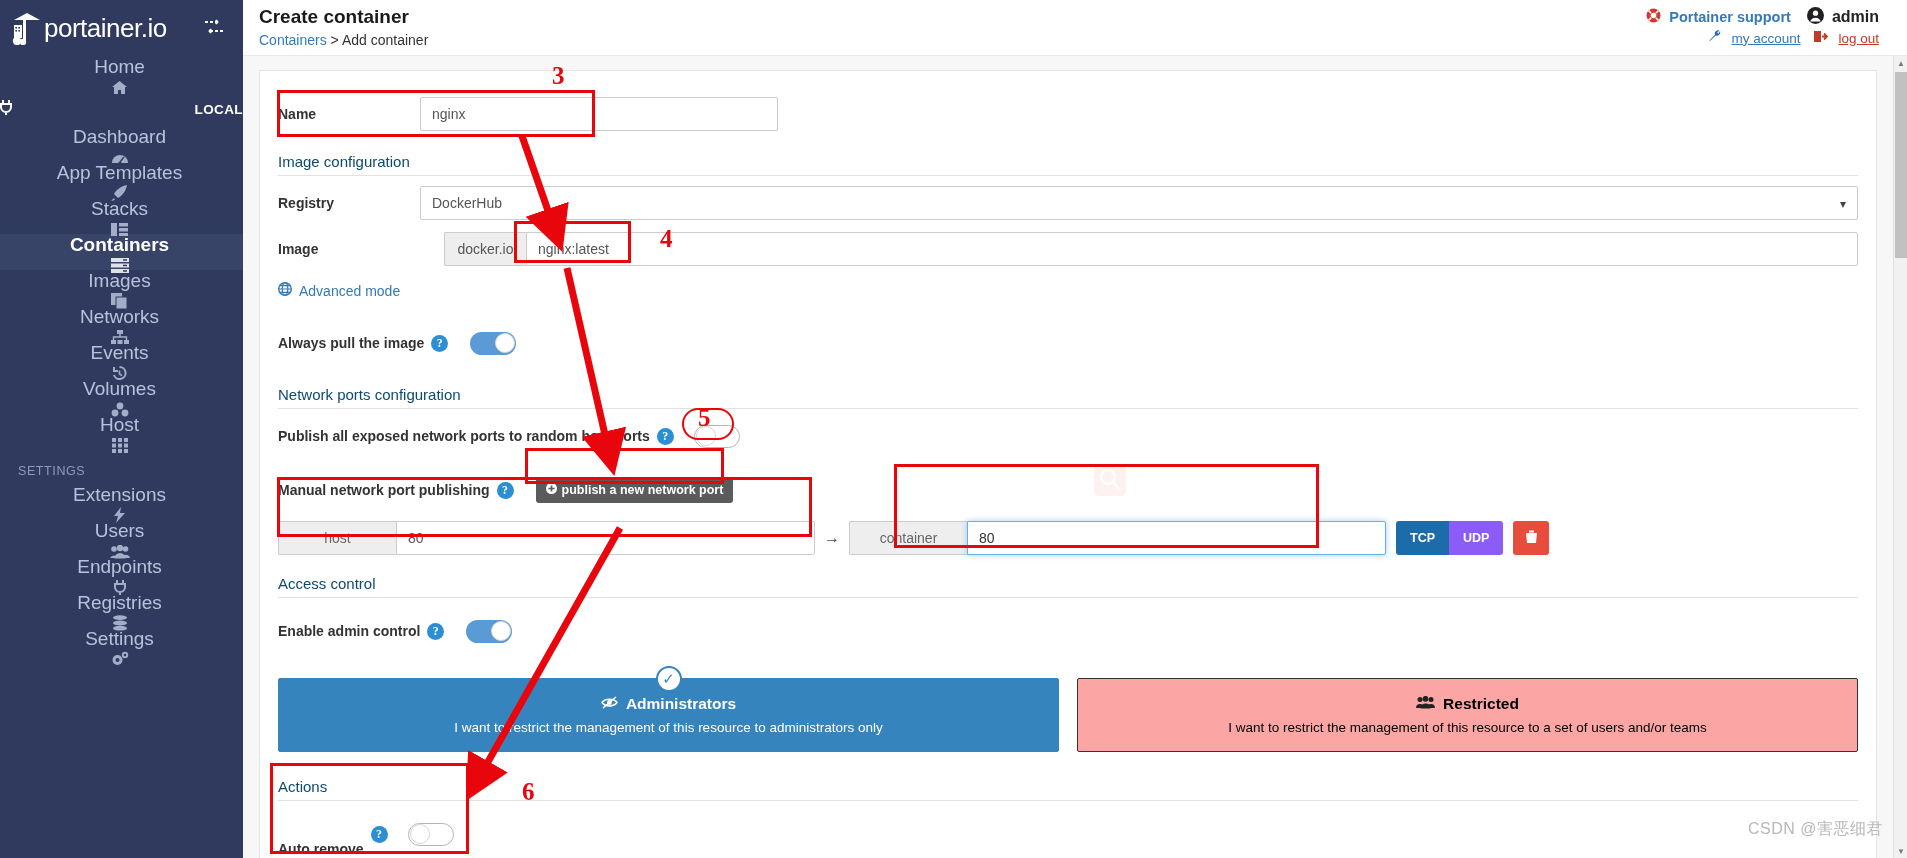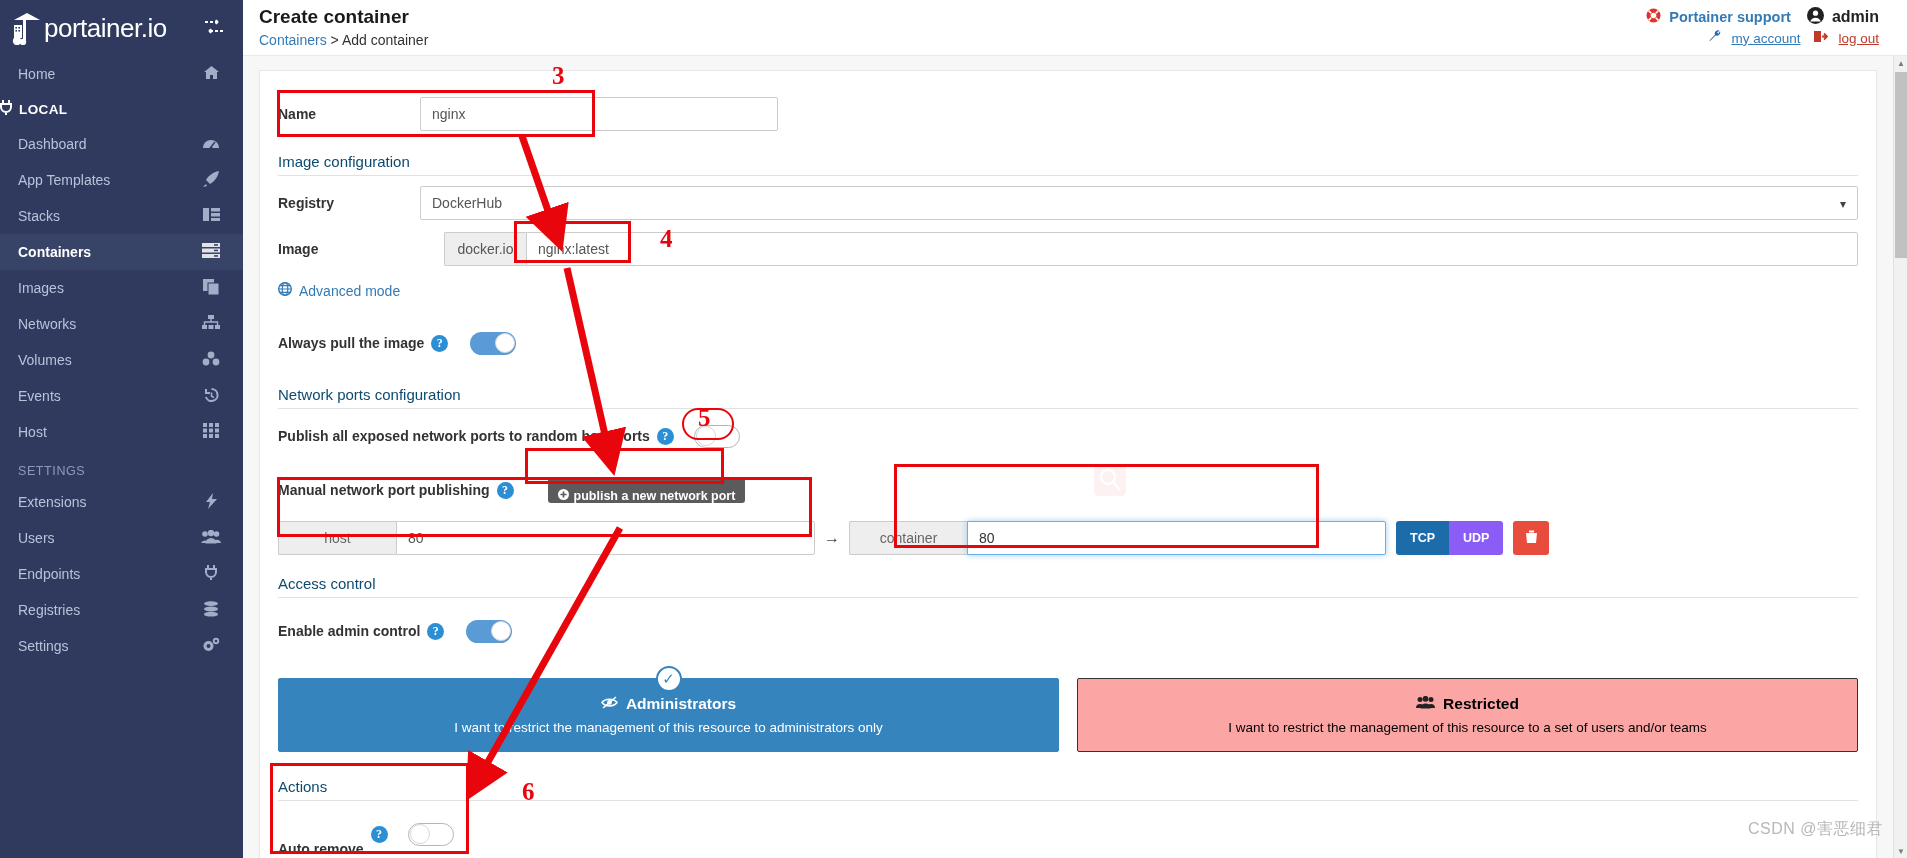--- a/index.html
+++ b/index.html
@@ -26,26 +26,26 @@
   .brand-logo { display: flex; align-items: flex-end; }
   .brand-text {
     color: #ffffff; font-size: 26px; letter-spacing: -0.5px;
     font-weight: 400; margin-left: 2px; line-height: 1;
   }
   .brand-toggle { position: absolute; right: 18px; top: 18px; color: #fff; }
   .nav-list { margin: 0; padding: 0; list-style: none; }
   .nav-item {
     display: flex; align-items: center; justify-content: space-between;
     height: 36px; padding: 0 22px 0 18px;
-    font-size: 14px; color: #b9c2da; cursor: pointer;
+    font-size: 19px; color: #b9c2da; cursor: pointer; flex-direction: column;
   }
   .nav-item.active { background: #374367; color: #ffffff; font-weight: 600; }
   .nav-item .ni-icon { opacity: .85; width: 20px; text-align: center; }
   .nav-section-local {
-    display: flex; align-items: center; justify-content: flex-start;
+    display: flex; align-items: center; justify-content: space-between;
     height: 34px; color: #ffffff; font-size: 13.5px; font-weight: 600;
     letter-spacing: .4px;
   }
   .nav-section-local .plug { margin-right: 7px; }
   .nav-heading {
     padding: 14px 18px 6px; font-size: 12.5px; letter-spacing: .6px;
     color: #8e99bb;
   }
 
   
@@ -338,36 +338,36 @@
           <svg width="18" height="15" viewBox="0 0 18 15">
               <rect x="6" y="0" width="6" height="4" fill="#b9c2da"></rect>
               <rect x="0" y="10" width="5" height="4" fill="#b9c2da"></rect>
               <rect x="6.5" y="10" width="5" height="4" fill="#b9c2da"></rect>
               <rect x="13" y="10" width="5" height="4" fill="#b9c2da"></rect>
               <path d="M9 4 v3 M2.5 10 v-3 H15.5 v3" stroke="#b9c2da" stroke-width="1.4" fill="none"></path>
             </svg>
         </span>
       </li>
       <li class="nav-item">
+        <span>Events</span>
+        <span class="ni-icon">
+          <svg width="17" height="16" viewBox="0 0 17 16">
+              <path d="M8.5 2 a6 6 0 1 1 -5.6 8" stroke="#b9c2da" stroke-width="2" fill="none"></path>
+              <path d="M3 2 v4 h4" stroke="#b9c2da" stroke-width="2" fill="none"></path>
+              <path d="M8.5 5.5 v3.5 l2.5 1.6" stroke="#b9c2da" stroke-width="1.6" fill="none"></path>
+            </svg>
+        </span>
+      </li>
+      <li class="nav-item">
         <span>Volumes</span>
         <span class="ni-icon">
           <svg width="18" height="15" viewBox="0 0 18 15">
               <circle cx="9" cy="4" r="3.4" fill="#b9c2da"></circle>
               <circle cx="4" cy="11" r="3.4" fill="#b9c2da"></circle>
               <circle cx="14" cy="11" r="3.4" fill="#b9c2da"></circle>
-            </svg>
-        </span>
-      </li>
-      <li class="nav-item">
-        <span>Events</span>
-        <span class="ni-icon">
-          <svg width="17" height="16" viewBox="0 0 17 16">
-              <path d="M8.5 2 a6 6 0 1 1 -5.6 8" stroke="#b9c2da" stroke-width="2" fill="none"></path>
-              <path d="M3 2 v4 h4" stroke="#b9c2da" stroke-width="2" fill="none"></path>
-              <path d="M8.5 5.5 v3.5 l2.5 1.6" stroke="#b9c2da" stroke-width="1.6" fill="none"></path>
             </svg>
         </span>
       </li>
       <li class="nav-item">
         <span>Host</span>
         <span class="ni-icon">
           <svg width="16" height="15" viewBox="0 0 16 15">
               <g fill="#b9c2da">
                 <rect x="0" y="0" width="4" height="4"></rect>
                 <rect x="6" y="0" width="4" height="4"></rect>
@@ -546,21 +546,21 @@
             <span class="toggle off" style="margin-left:20px;">
                 <span class="knob"></span>
               </span>
           </div>
         </div>
 
         <div class="form-row" style="margin-top:12px;">
           <div style="display:flex;align-items:center;">
             <span style="font-size:14px;font-weight:700;color:#333;">Manual network port publishing</span>
             <span class="help-icon">?</span>
-            <button class="btn btn-dark" style="margin-left:34px;align-items:flex-end;">
+            <button class="btn btn-dark" style="margin-left:22px;">
               <span>
                 <svg width="11" height="11" viewBox="0 0 11 11">
                     <circle cx="5.5" cy="5.5" r="5.5" fill="#fff"></circle>
                     <path d="M5.5 2.4 v6.2 M2.4 5.5 h6.2" stroke="#5b5b5b" stroke-width="1.7"></path>
                   </svg>
               </span>
               <span>publish a new network port</span>
             </button>
           </div>
         </div>

